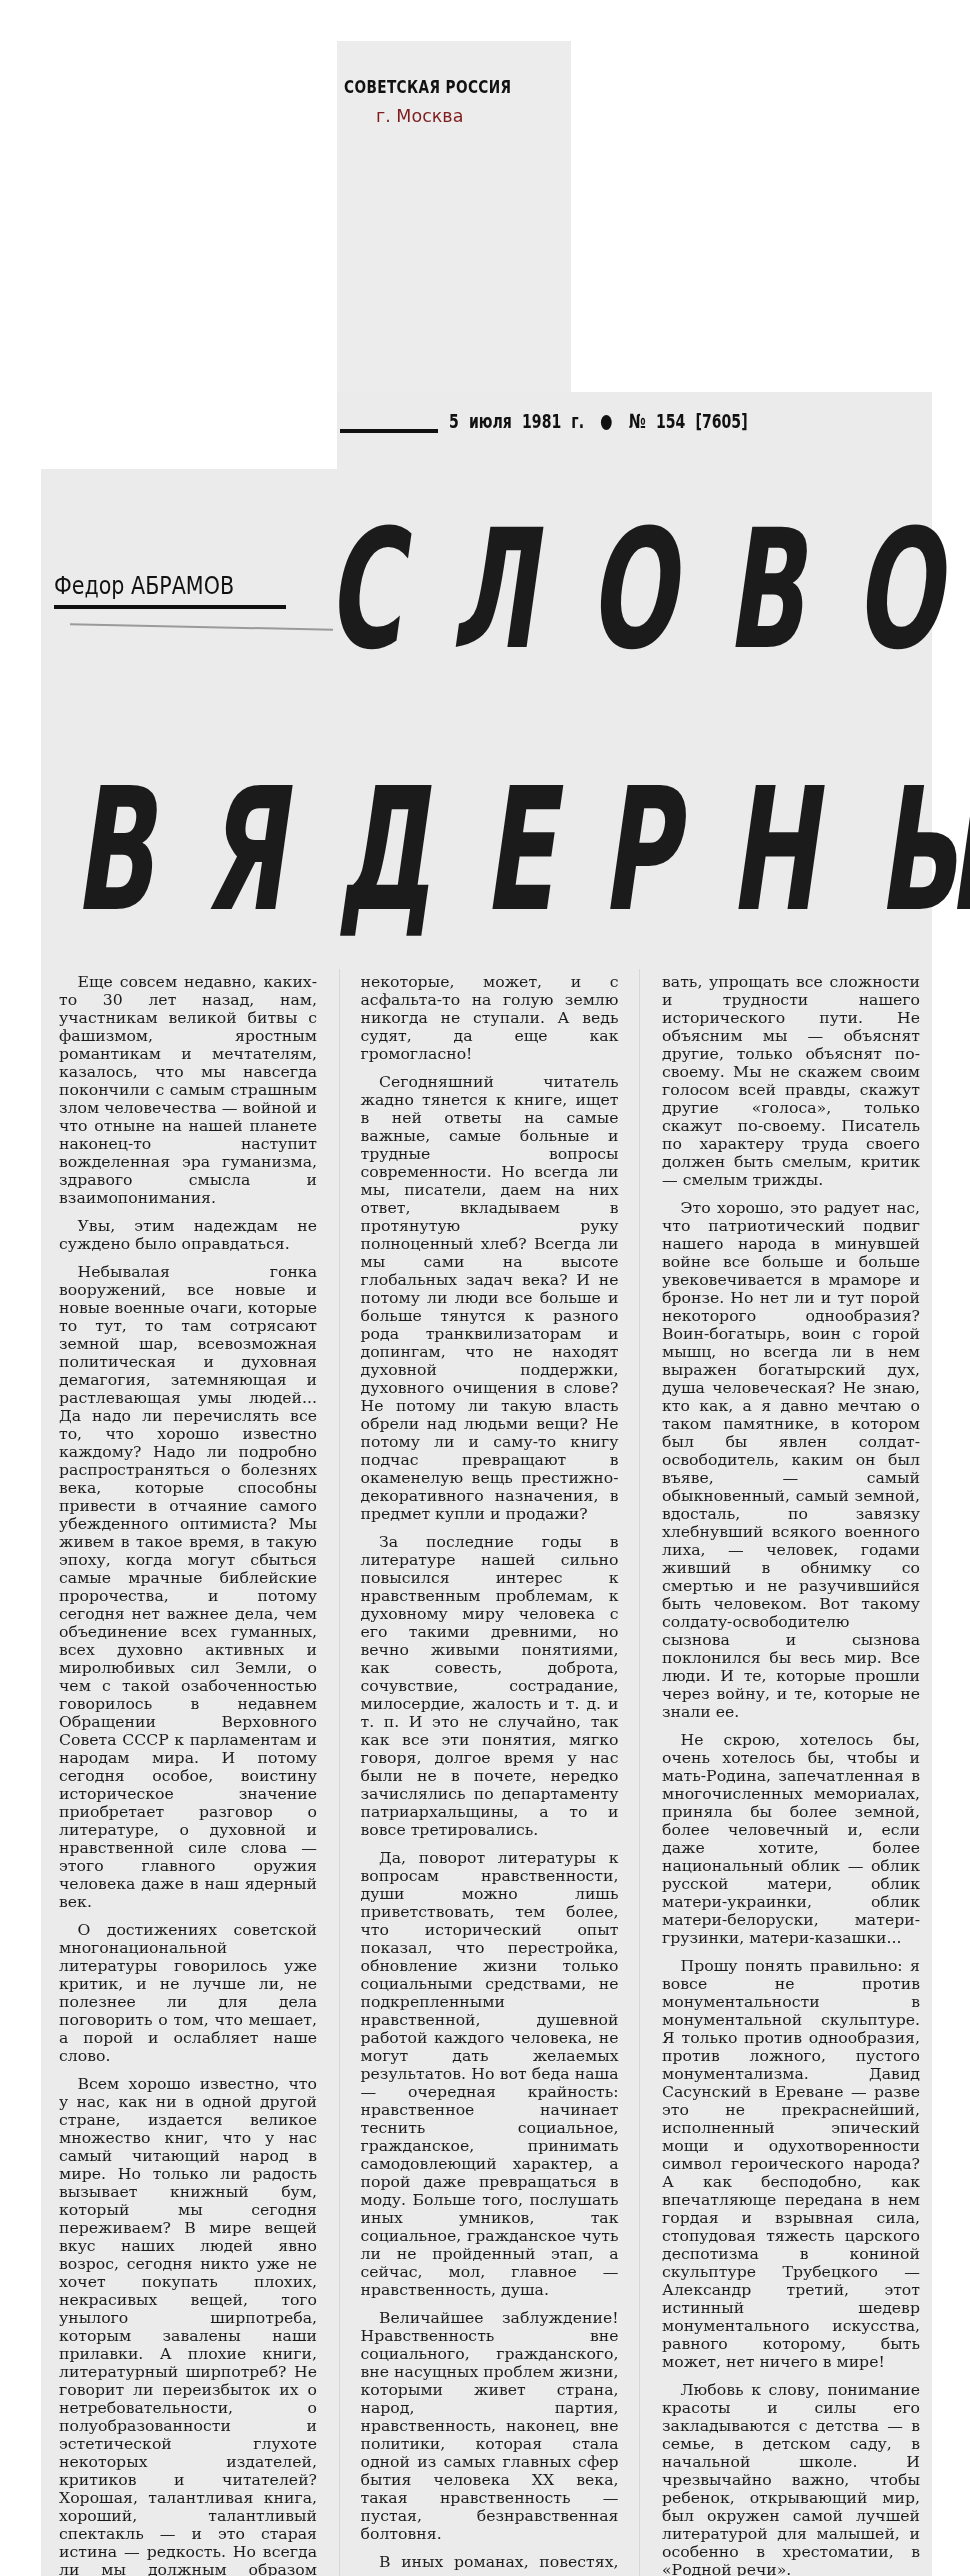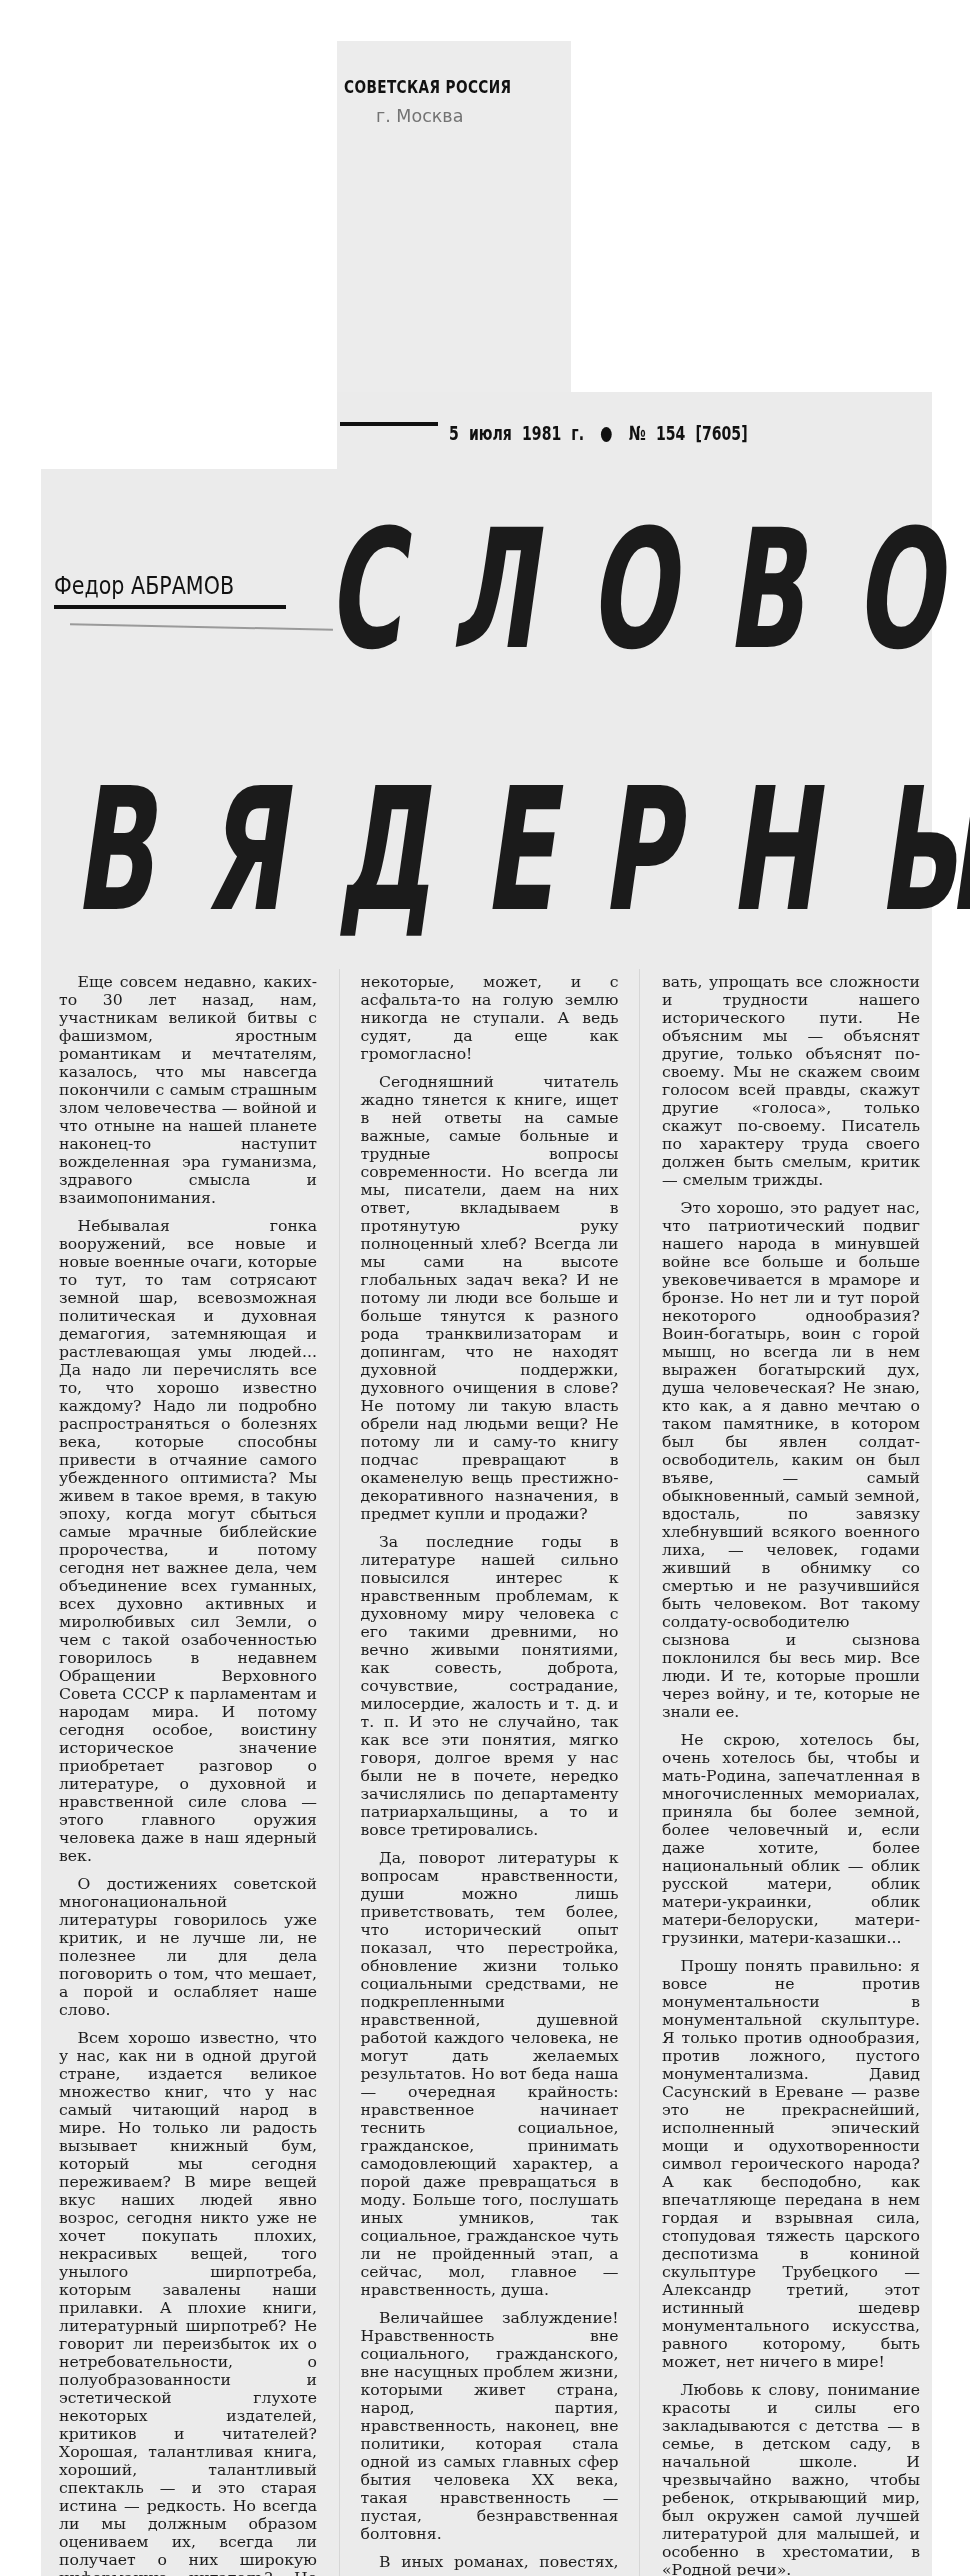--- a/index.html
+++ b/index.html
@@ -4,23 +4,23 @@
 <style>
   html, body { margin: 0; padding: 0; background: #ffffff; }
   body { width: 970px; height: 3230px; position: relative; overflow: hidden; font-family: "DejaVu Serif", serif; color: #1a1a1a; }
 
   .stamp { position: absolute; left: 337px; top: 41px; width: 234px; height: 428px; background: #ececec; }
   .stamp-paper { position: absolute; left: 41px; top: 469px; width: 891px; height: 2679px; background: #ebebeb; }
   .stamp-paper2 { position: absolute; left: 337px; top: 392px; width: 595px; height: 82px; background: #ebebeb; }
 
   .masthead { position: absolute; left: 340px; top: 77px; width: 206px; text-align: center; }
   .masthead .paper-name { font-family: "DejaVu Sans", sans-serif; font-weight: bold; font-size: 17.5px; letter-spacing: 0.5px; transform: scaleX(0.78); transform-origin: left center; white-space: nowrap; display: block; text-align: left; margin-left: 4.1px; color: #111; }
-  .masthead .city { font-family: "DejaVu Sans", sans-serif; font-size: 17.5px; display: block; margin-top: 9.3px; text-align: left; margin-left: 36px; color: #737373; }
+  .masthead .city { font-family: "DejaVu Sans", sans-serif; font-size: 17.5px; display: block; margin-top: 9.3px; text-align: left; margin-left: 36px; color: #7f1d1d; }
 
-  .dateline { position: absolute; left: 340px; top: 422px; width: 592px; height: 31px; display: flex; align-items: flex-start; }
+  .dateline { position: absolute; left: 340px; top: 402px; width: 592px; height: 31px; display: flex; align-items: flex-end; }
   .dateline .rule { width: 98px; height: 3.6px; background: #111; margin-right: 11.3px; }
   .dateline .text { font-family: "DejaVu Sans", sans-serif; font-weight: bold; font-size: 19.6px; transform: scaleX(0.72); transform-origin: left center; white-space: nowrap; word-spacing: 7.2px; color: #111; }
   .dateline .dot { display: inline-block; width: 15.5px; height: 15.5px; background: #111; border-radius: 50%; vertical-align: middle; margin: 0 9.3px; }
 
   .author { position: absolute; left: 54px; top: 572px; font-family: "DejaVu Sans", sans-serif; font-size: 24px; color: #111; transform: scaleX(0.86); transform-origin: left center; white-space: nowrap; }
   .author-rule { position: absolute; left: 54px; top: 605px; width: 232px; height: 3.6px; background: #111; }
   .author-rule2 { position: absolute; left: 70px; top: 626px; width: 263px; height: 2.1px; background: #777; transform: rotate(1.2deg); opacity: 0.7; }
 
   .headline1 { position: absolute; left: 312px; top: 513px; width: 634px; display: flex; justify-content: space-between; }
   .headline1 span, .headline2 span { font-family: "DejaVu Sans", sans-serif; font-weight: bold; color: #1b1b1b; display: inline-block; transform: skewX(-8deg) scaleX(0.62); transform-origin: center; }
@@ -77,20 +77,21 @@
   <span>Ы</span>
 
 </div>
 
 <div class="col-divider" style="left:339px"></div>
 <div class="col-divider" style="left:639px"></div>
 
 <div class="columns">
   <div class="col">
       <p style="text-indent: 18.5px;">Еще совсем недавно, каких-то 30 лет назад, нам, участникам великой битвы с фашизмом, яростным романтикам и мечтателям, казалось, что мы навсегда покончили с самым страшным злом человечества — войной и что отныне на нашей планете наконец-то наступит вожделенная эра гуманизма, здравого смысла и взаимопонимания.</p>
+      <p>Увы, этим надеждам не суждено было оправдаться.</p>
       <p>Небывалая гонка вооружений, все новые и новые военные очаги, которые то тут, то там сотрясают земной шар, всевозможная политическая и духовная демагогия, затемняющая и растлевающая умы людей... Да надо ли перечислять все то, что хорошо известно каждому? Надо ли подробно распространяться о болезнях века, которые способны привести в отчаяние самого убежденного оптимиста? Мы живем в такое время, в такую эпоху, когда могут сбыться самые мрачные библейские пророчества, и потому сегодня нет важнее дела, чем объединение всех гуманных, всех духовно активных и миролюбивых сил Земли, о чем с такой озабоченностью говорилось в недавнем Обращении Верховного Совета СССР к парламентам и народам мира. И потому сегодня особое, воистину историческое значение приобретает разговор о литературе, о духовной и нравственной силе слова — этого главного оружия человека даже в наш ядерный век.</p>
       <p>О достижениях советской многонациональной литературы говорилось уже критик, и не лучше ли, не полезнее ли для дела поговорить о том, что мешает, а порой и ослабляет наше слово.</p>
       <p>Всем хорошо известно, что у нас, как ни в одной другой стране, издается великое множество книг, что у нас самый читающий народ в мире. Но только ли радость вызывает книжный бум, который мы сегодня переживаем? В мире вещей вкус наших людей явно возрос, сегодня никто уже не хочет покупать плохих, некрасивых вещей, того унылого ширпотреба, которым завалены наши прилавки. А плохие книги, литературный ширпотреб? Не говорит ли переизбыток их о нетребовательности, о полуобразованности и эстетической глухоте некоторых издателей, критиков и читателей? Хорошая, талантливая книга, хороший, талантливый спектакль — и это старая истина — редкость. Но всегда ли мы должным образом оцениваем их, всегда ли получает о них широкую информацию читатель? Не растворяется ли зачастую в многоречивом потоке рецензий, статей, отчетов и хвалебных отзывов настоящая литература? В общем перечислительном ряду оказываются и выдающиеся произведения, и произведения-середняки, а то и просто однодневки. Происходит нивелировка, уравниловка, лучшее тонет, растворяется в потоке серости. И надо ли говорить, что это запутывает и даже оглупляет читателя?</p>
     </div>
   <div class="col">
       <p style="text-indent: 0px;">некоторые, может, и с асфальта-то на голую землю никогда не ступали. А ведь судят, да еще как громогласно!</p>
       <p>Сегодняшний читатель жадно тянется к книге, ищет в ней ответы на самые важные, самые больные и трудные вопросы современности. Но всегда ли мы, писатели, даем на них ответ, вкладываем в протянутую руку полноценный хлеб? Всегда ли мы сами на высоте глобальных задач века? И не потому ли люди все больше и больше тянутся к разного рода транквилизаторам и допингам, что не находят духовной поддержки, духовного очищения в слове? Не потому ли такую власть обрели над людьми вещи? Не потому ли и саму-то книгу подчас превращают в окаменелую вещь престижно-декоративного назначения, в предмет купли и продажи?</p>
       <p>За последние годы в литературе нашей сильно повысился интерес к нравственным проблемам, к духовному миру человека с его такими древними, но вечно живыми понятиями, как совесть, доброта, сочувствие, сострадание, милосердие, жалость и т. д. и т. п. И это не случайно, так как все эти понятия, мягко говоря, долгое время у нас были не в почете, нередко зачислялись по департаменту патриархальщины, а то и вовсе третировались.</p>
       <p>Да, поворот литературы к вопросам нравственности, души можно лишь приветствовать, тем более, что исторический опыт показал, что перестройка, обновление жизни только социальными средствами, не подкрепленными нравственной, душевной работой каждого человека, не могут дать желаемых результатов. Но вот беда наша — очередная крайность: нравственное начинает теснить социальное, гражданское, принимать самодовлеющий характер, а порой даже превращаться в моду. Больше того, послушать иных умников, так социальное, гражданское чуть ли не пройденный этап, а сейчас, мол, главное — нравственность, душа.</p>
       <p>Величайшее заблуждение! Нравственность вне социального, гражданского, вне насущных проблем жизни, которыми живет страна, народ, партия, нравственность, наконец, вне политики, которая стала одной из самых главных сфер бытия человека XX века, такая нравственность — пустая, безнравственная болтовня.</p>

